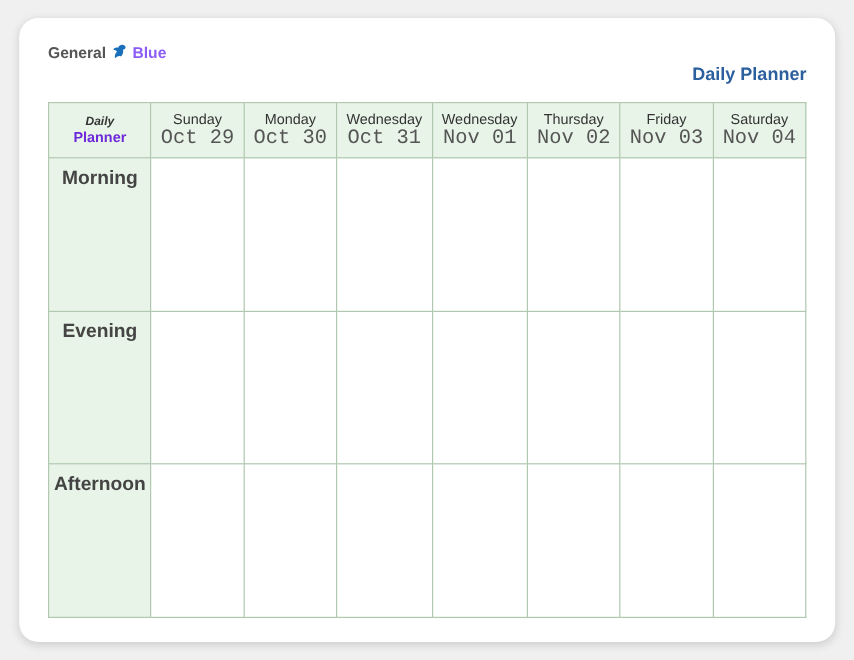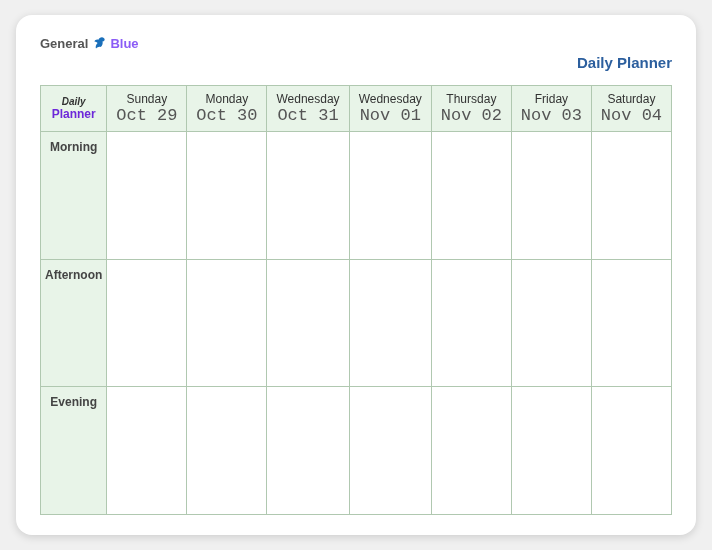--- a/index.html
+++ b/index.html
@@ -93,21 +93,21 @@
       color: #555;
       font-size: 17px;
       display: block;
       font-family: Liberation Mono, monospace;
     }
     .label-col {
       background: #e8f4e8;
       width: 64px;
       text-align: center;
       vertical-align: middle;
-      font-size: 12px;
+      font-size: 16px;
       font-weight: bold;
       color: #444;
       padding: 8px 4px;
     }
     .first-header {
       background: #e8f4e8;
     }
     .first-header .dplanner-main {
       font-weight: bold;
       font-size: 10px;
@@ -192,31 +192,31 @@
         <td class="label-col">Morning</td>
         <td class="data-cell"></td>
         <td class="data-cell"></td>
         <td class="data-cell"></td>
         <td class="data-cell"></td>
         <td class="data-cell"></td>
         <td class="data-cell"></td>
         <td class="data-cell"></td>
       </tr>
       <tr class="body-row">
+        <td class="label-col">Evening</td>
+        <td class="data-cell"></td>
+        <td class="data-cell"></td>
+        <td class="data-cell"></td>
+        <td class="data-cell"></td>
+        <td class="data-cell"></td>
+        <td class="data-cell"></td>
+        <td class="data-cell"></td>
+      </tr>
+      <tr class="body-row">
         <td class="label-col">Afternoon</td>
-        <td class="data-cell"></td>
-        <td class="data-cell"></td>
-        <td class="data-cell"></td>
-        <td class="data-cell"></td>
-        <td class="data-cell"></td>
-        <td class="data-cell"></td>
-        <td class="data-cell"></td>
-      </tr>
-      <tr class="body-row">
-        <td class="label-col">Evening</td>
         <td class="data-cell"></td>
         <td class="data-cell"></td>
         <td class="data-cell"></td>
         <td class="data-cell"></td>
         <td class="data-cell"></td>
         <td class="data-cell"></td>
         <td class="data-cell"></td>
       </tr>
     </tbody>
   </table>

